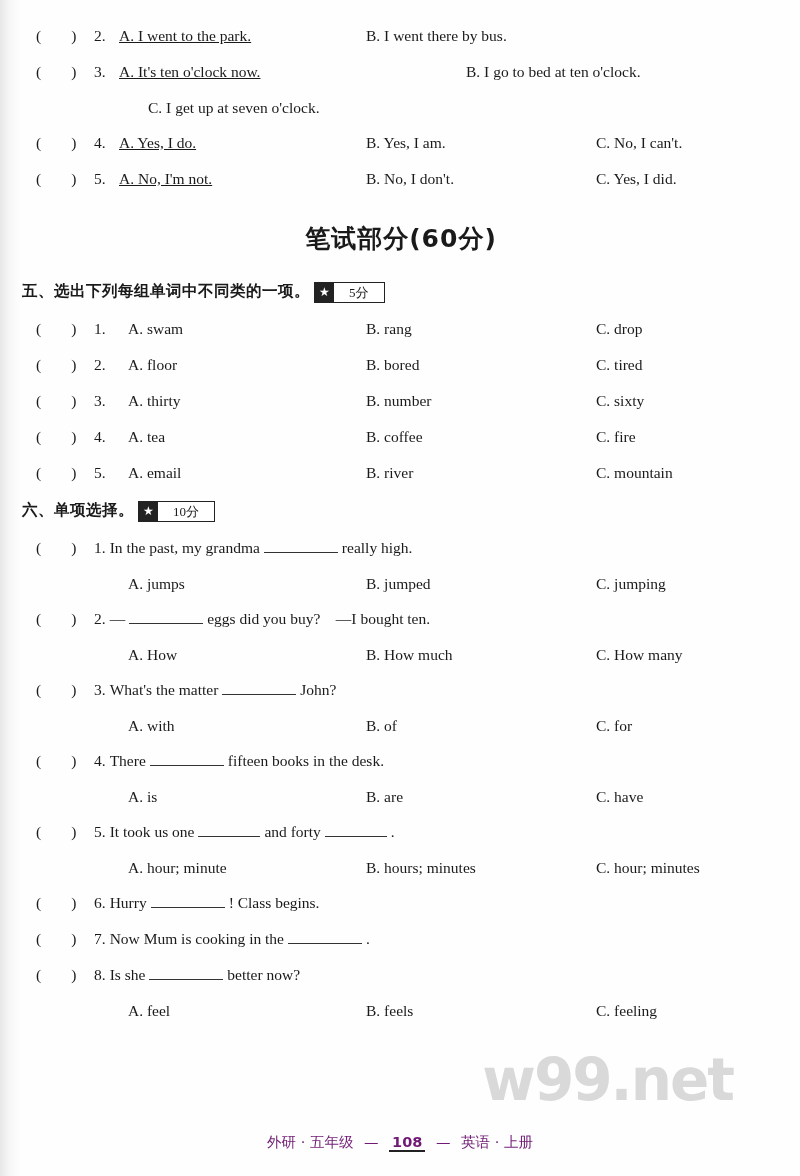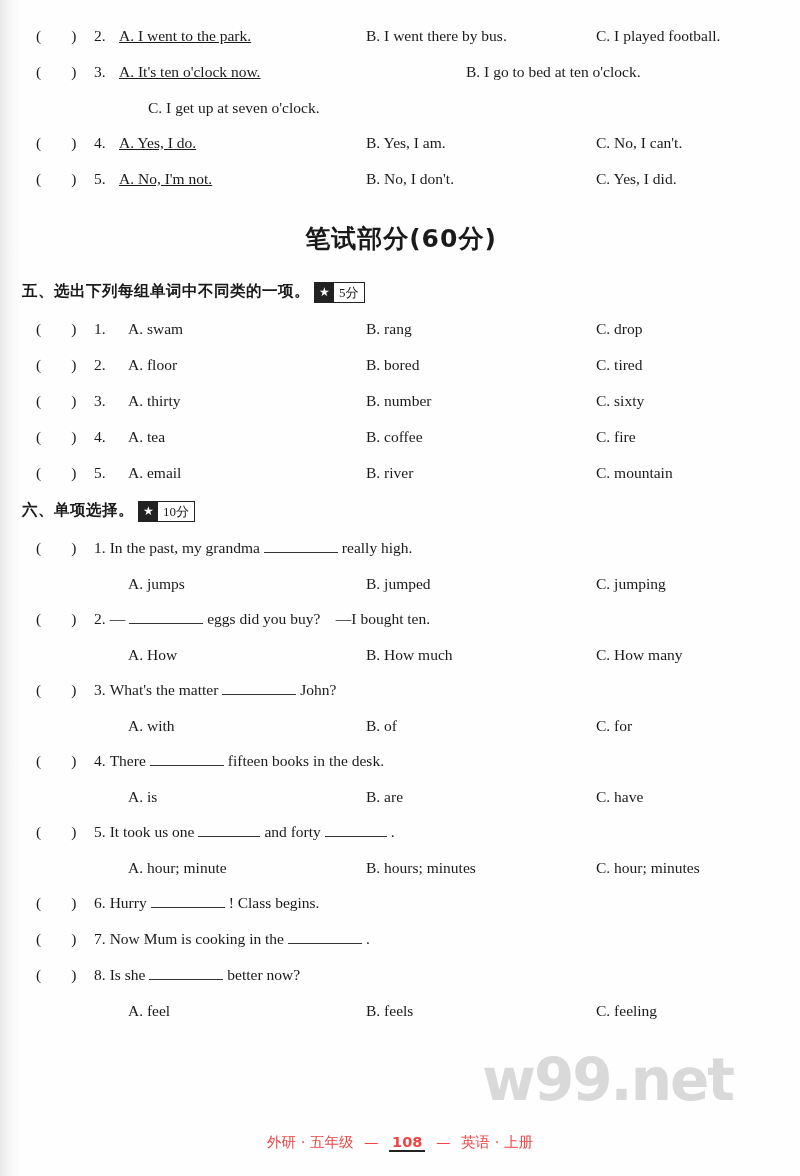--- a/index.html
+++ b/index.html
@@ -116,21 +116,21 @@
     display: inline-block;
     width: 19px;
     text-align: center;
     background: #222;
     color: #fff;
     font-size: 12px;
     line-height: 19px;
     height: 19px;
   }
   .score-badge .val {
-    padding: 0 5px;
+    padding: 0 15px;
     line-height: 19px;
     white-space: nowrap;
   }
 
   
   .blank {
     display: inline-block;
     border-bottom: 1px solid #333;
     width: 74px;
     height: 14px;
@@ -152,21 +152,21 @@
 
   
   .footer {
     position: absolute;
     left: 0;
     bottom: 24px;
     width: 800px;
     text-align: center;
     font-size: 14.5px;
     font-family: "DejaVu Sans", sans-serif;
-    color: #ef4444;
+    color: #701a75;
   }
   .footer .pg {
     display: inline-block;
     border-bottom: 2px solid #222;
     padding: 0 3px;
     font-weight: bold;
   }
   .footer .sep { margin: 0 6px; }
 
   
@@ -190,21 +190,20 @@
 
   <div class="content">
 
     <div class="listen">
 
       <div class="qrow">
         <span class="paren"><span class="lp">(</span><span>)</span></span>
         <span class="qnum">2.</span>
         <span class="opt opt-a">A. I went to the park.</span>
         <span class="opt opt-b">B. I went there by bus.</span>
-        <span class="opt opt-c">C. I played football.</span>
       </div>
 
       <div class="qrow">
         <span class="paren"><span class="lp">(</span><span>)</span></span>
         <span class="qnum">3.</span>
         <span class="opt opt-a">A. It's ten o'clock now.</span>
         <span class="opt opt-b-wide">B. I go to bed at ten o'clock.</span>
       </div>
       <div class="cont-line">C. I get up at seven o'clock.</div>
 

